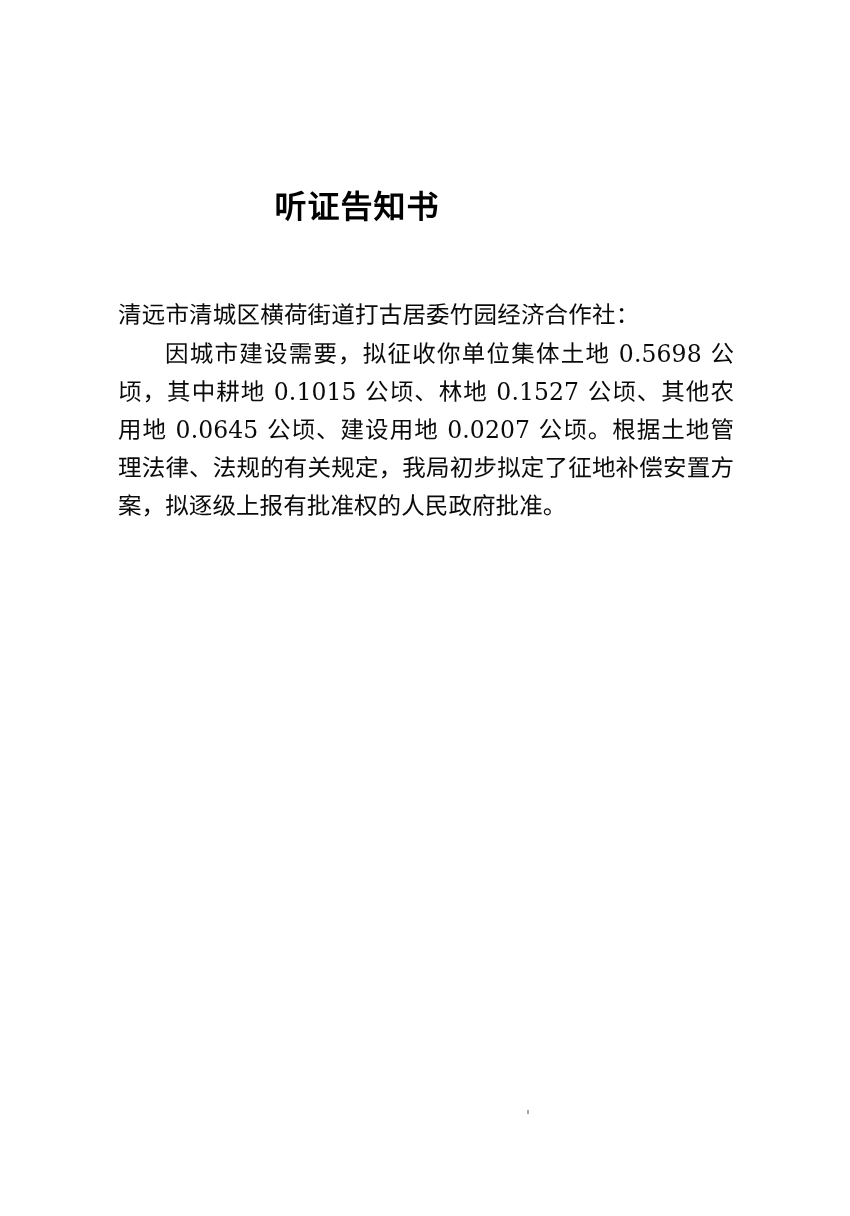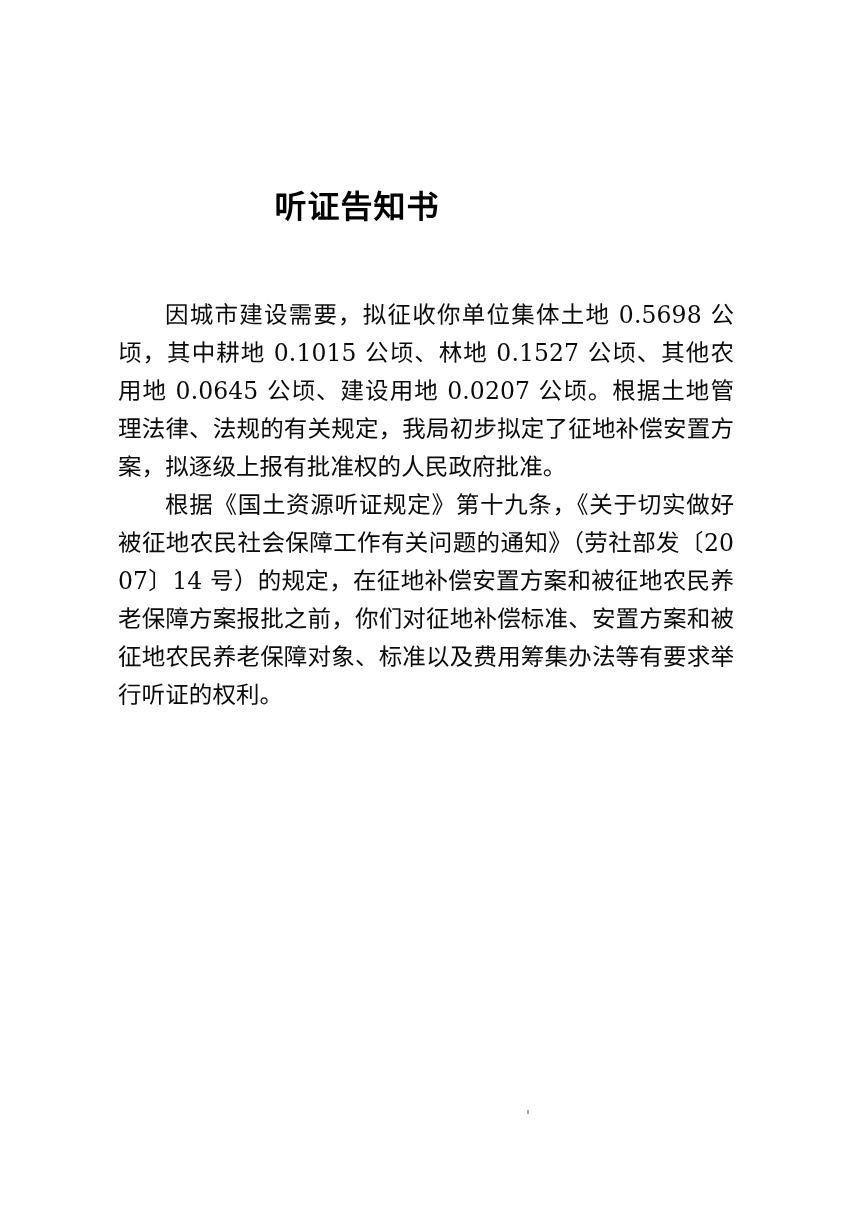--- a/index.html
+++ b/index.html
@@ -92,23 +92,23 @@
 </head>
 <body>
 
 <div class="page">
 
   <h1 class="doc-title">听证告知书</h1>
 
 
   <div class="body-block">
 
+    <p class="addressee">清远市清城区横荷街道打古居委竹园经济合作社：</p>
 
     <p class="para">因城市建设需要，拟征收你单位集体土地 0.5698 公顷，其中耕地 0.1015 公顷、林地 0.1527 公顷、其他农用地 0.0645 公顷、建设用地 0.0207 公顷。根据土地管理法律、法规的有关规定，我局初步拟定了征地补偿安置方案，拟逐级上报有批准权的人民政府批准。</p>
 
 
-    <p class="para">根据《国土资源听证规定》第十九条，《关于切实做好被征地农民社会保障工作有关问题的通知》（劳社部发〔2007〕14 号）的规定，在征地补偿安置方案和被征地农民养老保障方案报批之前，你们对征地补偿标准、安置方案和被征地农民养老保障对象、标准以及费用筹集办法等有要求举行听证的权利。</p>
 
   </div>
 
   <div class="scan-speck"></div>
 
 </div>
 
 </body></html>

